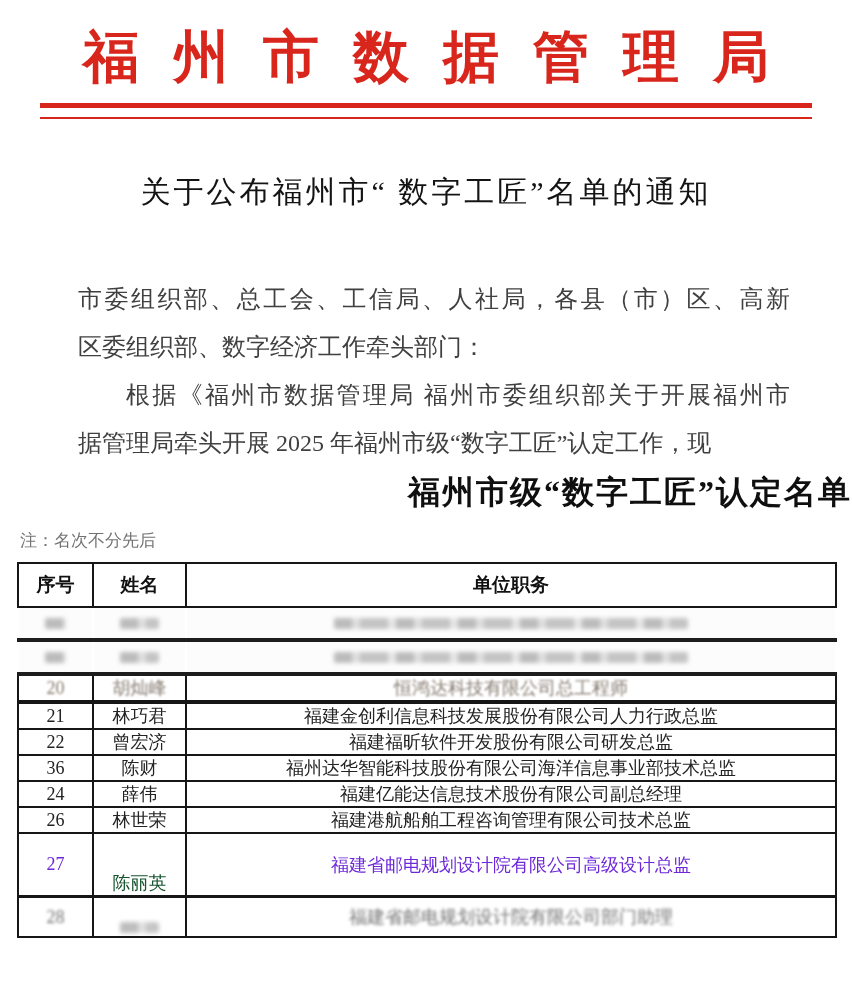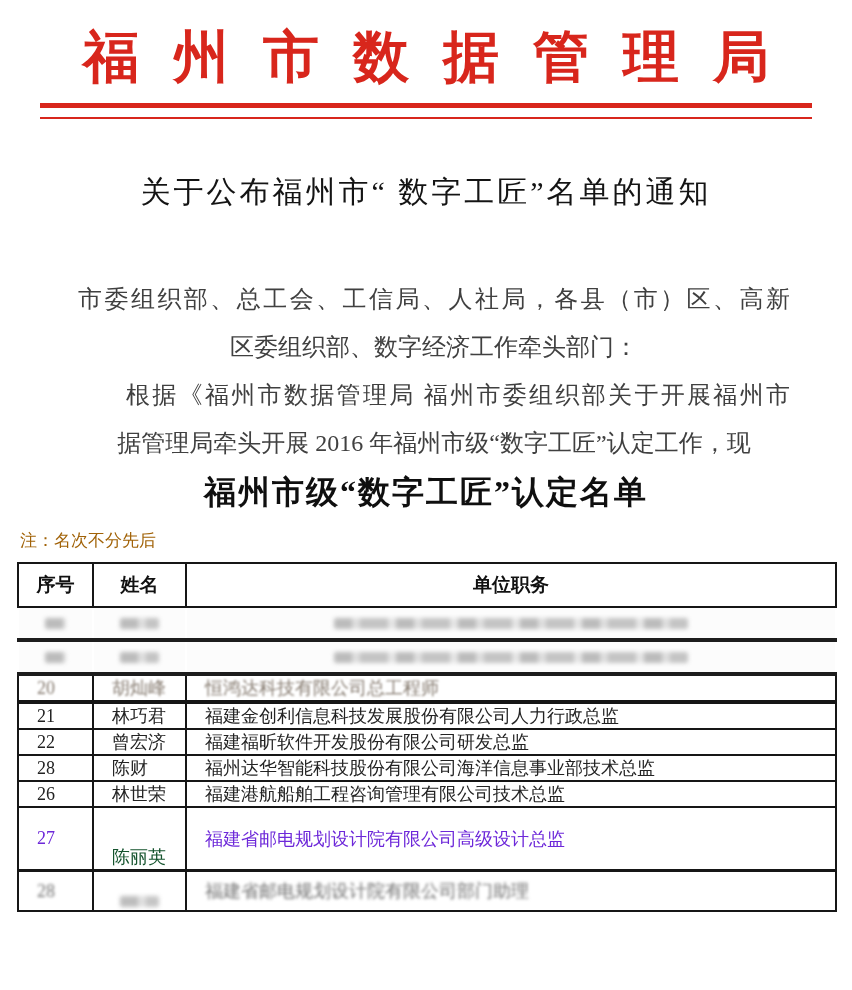--- a/index.html
+++ b/index.html
@@ -48,42 +48,42 @@
     color:#141414;
   }
 
   
   .body-text{
     margin:62px 62px 0 78px;
     font-size:24px;
     line-height:48px;
     color:#404040;
   }
-  .body-line{white-space:nowrap;text-align:center;}
+  .body-line{white-space:nowrap;}
   .body-line.justify{
     white-space:normal;
     text-align:justify;
     text-align-last:justify;
   }
   .body-line.indent{text-indent:2em;}
 
   
   .list-title{
     margin-top:2px;
-    text-align:center;
+    text-align:right;
     font-size:32px;
     font-weight:bold;
     letter-spacing:2px;
     line-height:46px;
     color:#0f0f0f;
   }
   .note{
     margin:14px 4px 0 20px;
     font-size:17px;
-    color:#a16207;
+    color:#737373;
   }
 
   table.roster{
     margin:10px 0 0 17px;
     width:818px;
     border-collapse:collapse;
     table-layout:fixed;
   }
   .roster col.c-no{width:75px;}
   .roster col.c-name{width:93px;}
@@ -95,20 +95,21 @@
     font-weight:bold;
     text-align:center;
     color:#111;
     margin-top:28px;
   }
   .roster td{
     border:2px solid var(--line);
     height:23px;
     padding:0 18px;
     font-size:18px;
+    text-align:center;
     color:#232323;
     overflow:hidden;
     white-space:nowrap;
   }
   .roster td .txt{display:inline-block;max-width:100%;}
 
   
   .roster td.col-no{font-size:18px;}
 
   
@@ -150,21 +151,21 @@
     <span class="lh-text">福州市数据管理局</span>
   </div>
   <div class="red-rule"></div>
 
   <div class="doc-title">关于公布福州市“ 数字工匠”名单的通知</div>
 
   <div class="body-text">
       <div class="body-line justify">市委组织部、总工会、工信局、人社局，各县（市）区、高新</div>
       <div class="body-line">区委组织部、数字经济工作牵头部门：</div>
       <div class="body-line indent justify">根据《福州市数据管理局 福州市委组织部关于开展福州市</div>
-      <div class="body-line">据管理局牵头开展 2016 年福州市级“数字工匠”认定工作，现</div>
+      <div class="body-line">据管理局牵头开展 2025 年福州市级“数字工匠”认定工作，现</div>
     </div>
 
   <div class="list-title">福州市级“数字工匠”认定名单</div>
 
   <div class="note">注：名次不分先后</div>
 
   <table class="roster">
     <colgroup>
       <col class="c-no">
         <col class="c-name">
@@ -209,23 +210,28 @@
     <td class="col-no"><span class="txt">21</span></td>
     <td class="col-name"><span class="txt">林巧君</span></td>
     <td class="col-pos"><span class="txt">福建金创利信息科技发展股份有限公司人力行政总监</span></td>
   </tr>
         <tr class="state-normal">
     <td class="col-no"><span class="txt">22</span></td>
     <td class="col-name"><span class="txt">曾宏济</span></td>
     <td class="col-pos"><span class="txt">福建福昕软件开发股份有限公司研发总监</span></td>
   </tr>
         <tr class="state-normal">
-    <td class="col-no"><span class="txt">28</span></td>
+    <td class="col-no"><span class="txt">36</span></td>
     <td class="col-name"><span class="txt">陈财</span></td>
     <td class="col-pos"><span class="txt">福州达华智能科技股份有限公司海洋信息事业部技术总监</span></td>
+  </tr>
+        <tr class="state-normal">
+    <td class="col-no"><span class="txt">24</span></td>
+    <td class="col-name"><span class="txt">薛伟</span></td>
+    <td class="col-pos"><span class="txt">福建亿能达信息技术股份有限公司副总经理</span></td>
   </tr>
         <tr class="state-normal">
     <td class="col-no"><span class="txt">26</span></td>
     <td class="col-name"><span class="txt">林世荣</span></td>
     <td class="col-pos"><span class="txt">福建港航船舶工程咨询管理有限公司技术总监</span></td>
   </tr>
         <tr class="state-dim">
     <td class="col-no"><span class="txt">27</span></td>
     <td class="col-name"><span class="txt">陈丽英</span></td>
     <td class="col-pos"><span class="txt">福建省邮电规划设计院有限公司高级设计总监</span></td>

